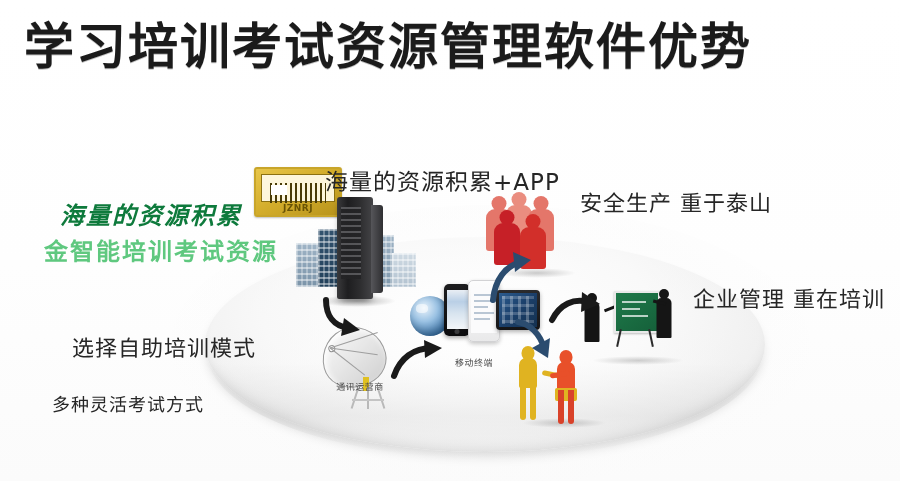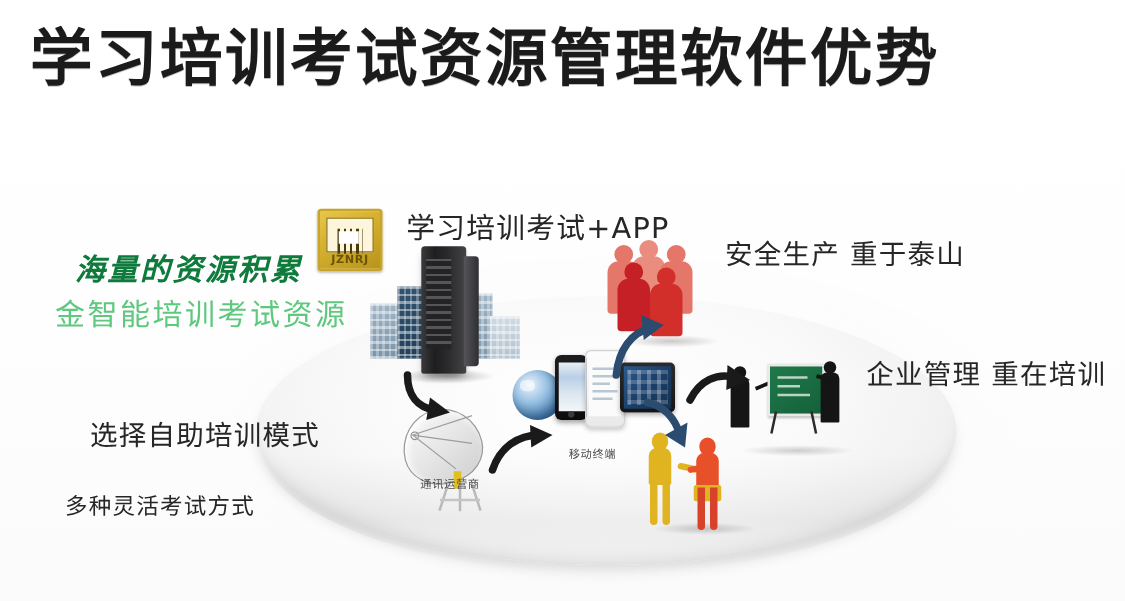--- a/index.html
+++ b/index.html
@@ -52,29 +52,30 @@
     position:absolute;
     white-space:nowrap;
     font-family:"DejaVu Sans","Liberation Sans",sans-serif;
     color:#2a2a2a;
     font-size:21px;
     letter-spacing:1px;
   }
   .label.dark{color:#262626;}
   .label.green-dark{color:#0e7a3c;font-weight:bold;font-style:italic;letter-spacing:2px;
      text-shadow:0 1px 0 rgba(255,255,255,.8);}
-  .label.green-light{color:#5fc87f;font-weight:normal;letter-spacing:2px;}
+  .label.green-light{color:#5fc87f;font-weight:bold;letter-spacing:2px;}
 
   
   .logo-badge{
     position:absolute;left:254px;top:167px;width:48px;height:46px;
     background:linear-gradient(150deg,#e8c64a 0%,#d4ae2c 45%,#b8941c 100%);
     border:2px solid #c8a52a;
     border-radius:3px;
     box-shadow:0 1px 2px rgba(0,0,0,.25);
+    padding-left:36px;
   }
   .logo-inner{
     position:absolute;left:5px;top:5px;right:5px;height:26px;
     background:#fdf6dc;border:1px solid #8c7111;
   }
   .logo-bars{position:absolute;left:8px;top:8px;right:8px;height:20px;
     background:repeating-linear-gradient(90deg,#4a3c08 0 2px,transparent 2px 5px);}
   .logo-white{position:absolute;left:9px;top:10px;width:16px;height:10px;background:#ffffff;}
   .logo-text{position:absolute;left:0;right:0;bottom:2px;text-align:center;
     font-size:9px;font-weight:bold;color:#6a5405;letter-spacing:.5px;}
@@ -395,21 +396,21 @@
     <svg width="48" height="42" viewBox="0 0 48 42">
       <path d="M6 4 C18 6 28 16 32 30" stroke="#2b4c6f" stroke-width="6" fill="none" stroke-linecap="round"></path>
       <path d="M20 30 L36 40 L38 20 Z" fill="#2b4c6f"></path>
     </svg>
   </div>
 
   <div class="label green-dark" style="left:60px;top:196px;font-size:24px;">海量的资源积累</div>
 
   <div class="label green-light" style="left:44px;top:232px;font-size:24px;">金智能培训考试资源</div>
 
-  <div class="label dark" style="left:325px;top:163px;font-size:23px;">学习培训考试+APP</div>
+  <div class="label dark" style="left:325px;top:163px;font-size:23px;">海量的资源积累+APP</div>
 
   <div class="label dark" style="left:580px;top:185px;font-size:22px;text-align:center;">安全生产  重于泰山</div>
 
   <div class="label dark" style="left:693px;top:281px;font-size:22px;">企业管理  重在培训</div>
 
 
   <div class="label dark" style="left:52px;top:330px;font-size:22px;margin-left:20px;">选择自助培训模式</div>
 
   <div class="label dark" style="left:52px;top:390px;font-size:18px;">多种灵活考试方式</div>
 

